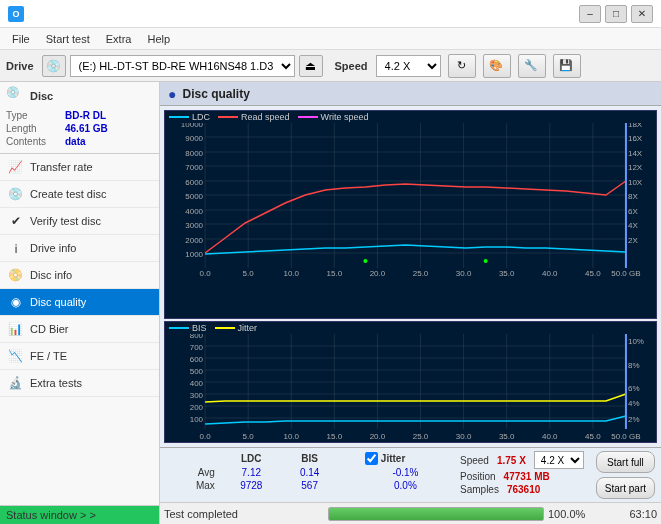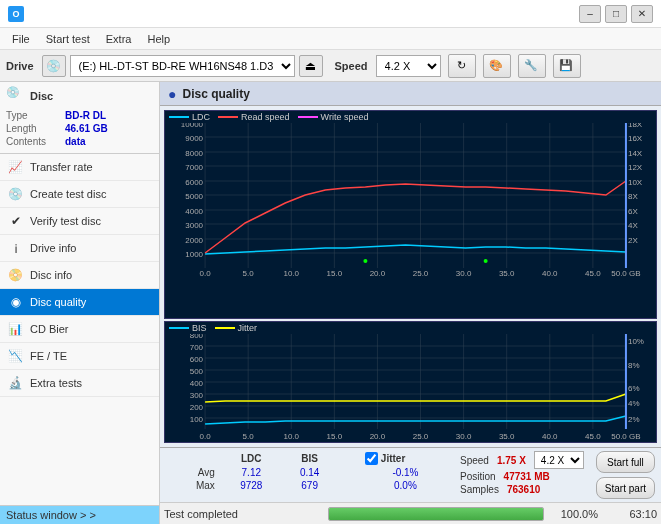--- a/index.html
+++ b/index.html
@@ -42,21 +42,21 @@
     .disc-info-value.orange { color: #cc6600; }
     .disc-label-row { display: flex; align-items: center; gap: 4px; margin-top: 3px; }
     .disc-label-input { flex: 1; height: 18px; border: 1px solid #aaa; font-size: 10px; padding: 0 3px; }
     .disc-label-btn { width: 18px; height: 18px; background: #e8e8e8; border: 1px solid #aaa; border-radius: 2px; cursor: pointer; display: flex; align-items: center; justify-content: center; font-size: 10px; }
     
     .sidebar-menu { display: flex; flex-direction: column; flex: 1; }
     .sidebar-item { display: flex; align-items: center; padding: 5px 8px; cursor: pointer; font-size: 11px; color: #333; border-bottom: 1px solid #e8e8e8; gap: 6px; }
     .sidebar-item.active { background: #0078d4; color: white; }
     .sidebar-item-icon { width: 16px; height: 16px; display: flex; align-items: center; justify-content: center; font-size: 12px; flex-shrink: 0; }
     
-    .status-bar-left { background: #7dd3fc; border-top: 1px solid #ccc; padding: 3px 6px; font-size: 11px; color: #333; cursor: pointer; display: flex; align-items: center; gap: 4px; }
+    .status-bar-left { background: #22c55e; border-top: 1px solid #ccc; padding: 3px 6px; font-size: 11px; color: #333; cursor: pointer; display: flex; align-items: center; gap: 4px; }
     
     
     .content-area { flex: 1; display: flex; flex-direction: column; background: #e8eef5; overflow: hidden; }
     
     
     .dq-header { background: #d0d8e8; display: flex; align-items: center; padding: 3px 8px; border-bottom: 1px solid #aaa; gap: 6px; height: 24px; }
     .dq-title { font-size: 12px; font-weight: bold; color: #222; }
     
     
     .charts-area { flex: 1; display: flex; flex-direction: column; padding: 4px; gap: 2px; overflow: hidden; }
@@ -86,21 +86,21 @@
     .speed-key { font-size: 10px; color: #333; }
     .speed-val { font-size: 10px; color: #cc0000; font-weight: bold; }
     .speed-dropdown { height: 18px; border: 1px solid #aaa; font-size: 10px; padding: 0 2px; background: white; }
     .action-btn { height: 22px; background: linear-gradient(to bottom, #f8f8f8, #ddd); border: 1px solid #aaa; border-radius: 8px; font-size: 10px; cursor: pointer; padding: 0 8px; white-space: nowrap; }
     
     
     .status-bar-bottom { display: flex; align-items: center; background: #f0f0f0; border-top: 1px solid #ccc; height: 22px; padding: 0 4px; gap: 4px; }
     .status-text { font-size: 11px; color: #333; flex: 0 0 160px; }
     .progress-bar-container { flex: 1; height: 14px; background: #ddd; border: 1px solid #aaa; border-radius: 2px; overflow: hidden; }
     .progress-bar-fill { height: 100%; background: linear-gradient(to bottom, #66cc66, #44aa44); width: 100%; }
-    .progress-text { font-size: 11px; color: #333; width: 50px; text-align: right; }
+    .progress-text { font-size: 11px; color: #333; width: 50px; }
     .samples-text { font-size: 11px; color: #333; width: 55px; text-align: right; }
     
     
     .chart-svg { width: 100%; height: 100%; display: block; }
   </style>
 </head>
 <body>
 
 <div class="title-bar">
   <div class="title-bar-left">
@@ -393,21 +393,21 @@
             <tr>
               <td class="label">Avg</td>
               <td>7.12</td>
               <td>0.14</td>
               <td></td>
               <td>-0.1%</td>
             </tr>
             <tr>
               <td class="label">Max</td>
               <td>9728</td>
-              <td>679</td>
+              <td>567</td>
               <td></td>
               <td>0.0%</td>
             </tr>
           </tbody>
         </table>
       </div>
       <div class="stats-right">
         <div class="speed-info">
           <span class="speed-key">Speed</span>
           <span class="speed-val">1.75 X</span>

